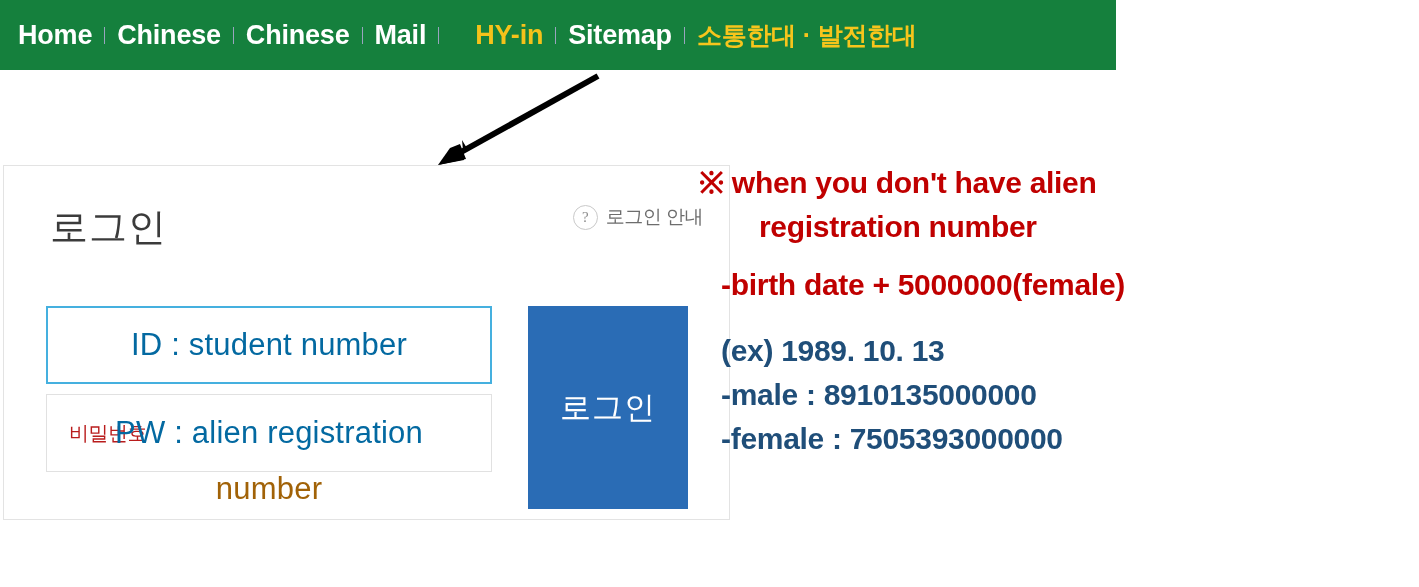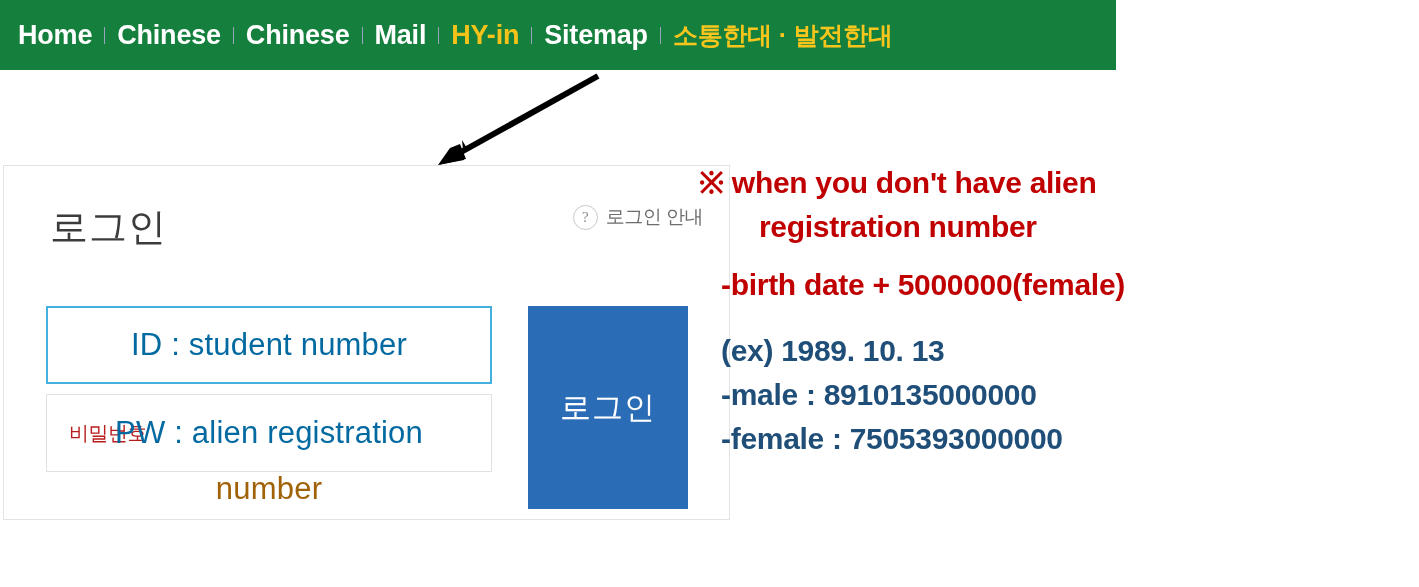--- a/index.html
+++ b/index.html
@@ -32,20 +32,21 @@
   .nav-item {
     font-size: 27px;
     font-weight: bold;
     color: #ffffff;
     letter-spacing: -0.2px;
     white-space: nowrap;
     line-height: 1;
   }
   .nav-item.accent {
     color: #f5c21a;
+    margin-left: 24px;
   }
   .nav-item.accent-ko {
     color: #f7c51c;
     font-size: 25px;
   }
   .nav-sep {
     display: inline-block;
     width: 1px;
     height: 17px;
     background: #9aa4bf;

